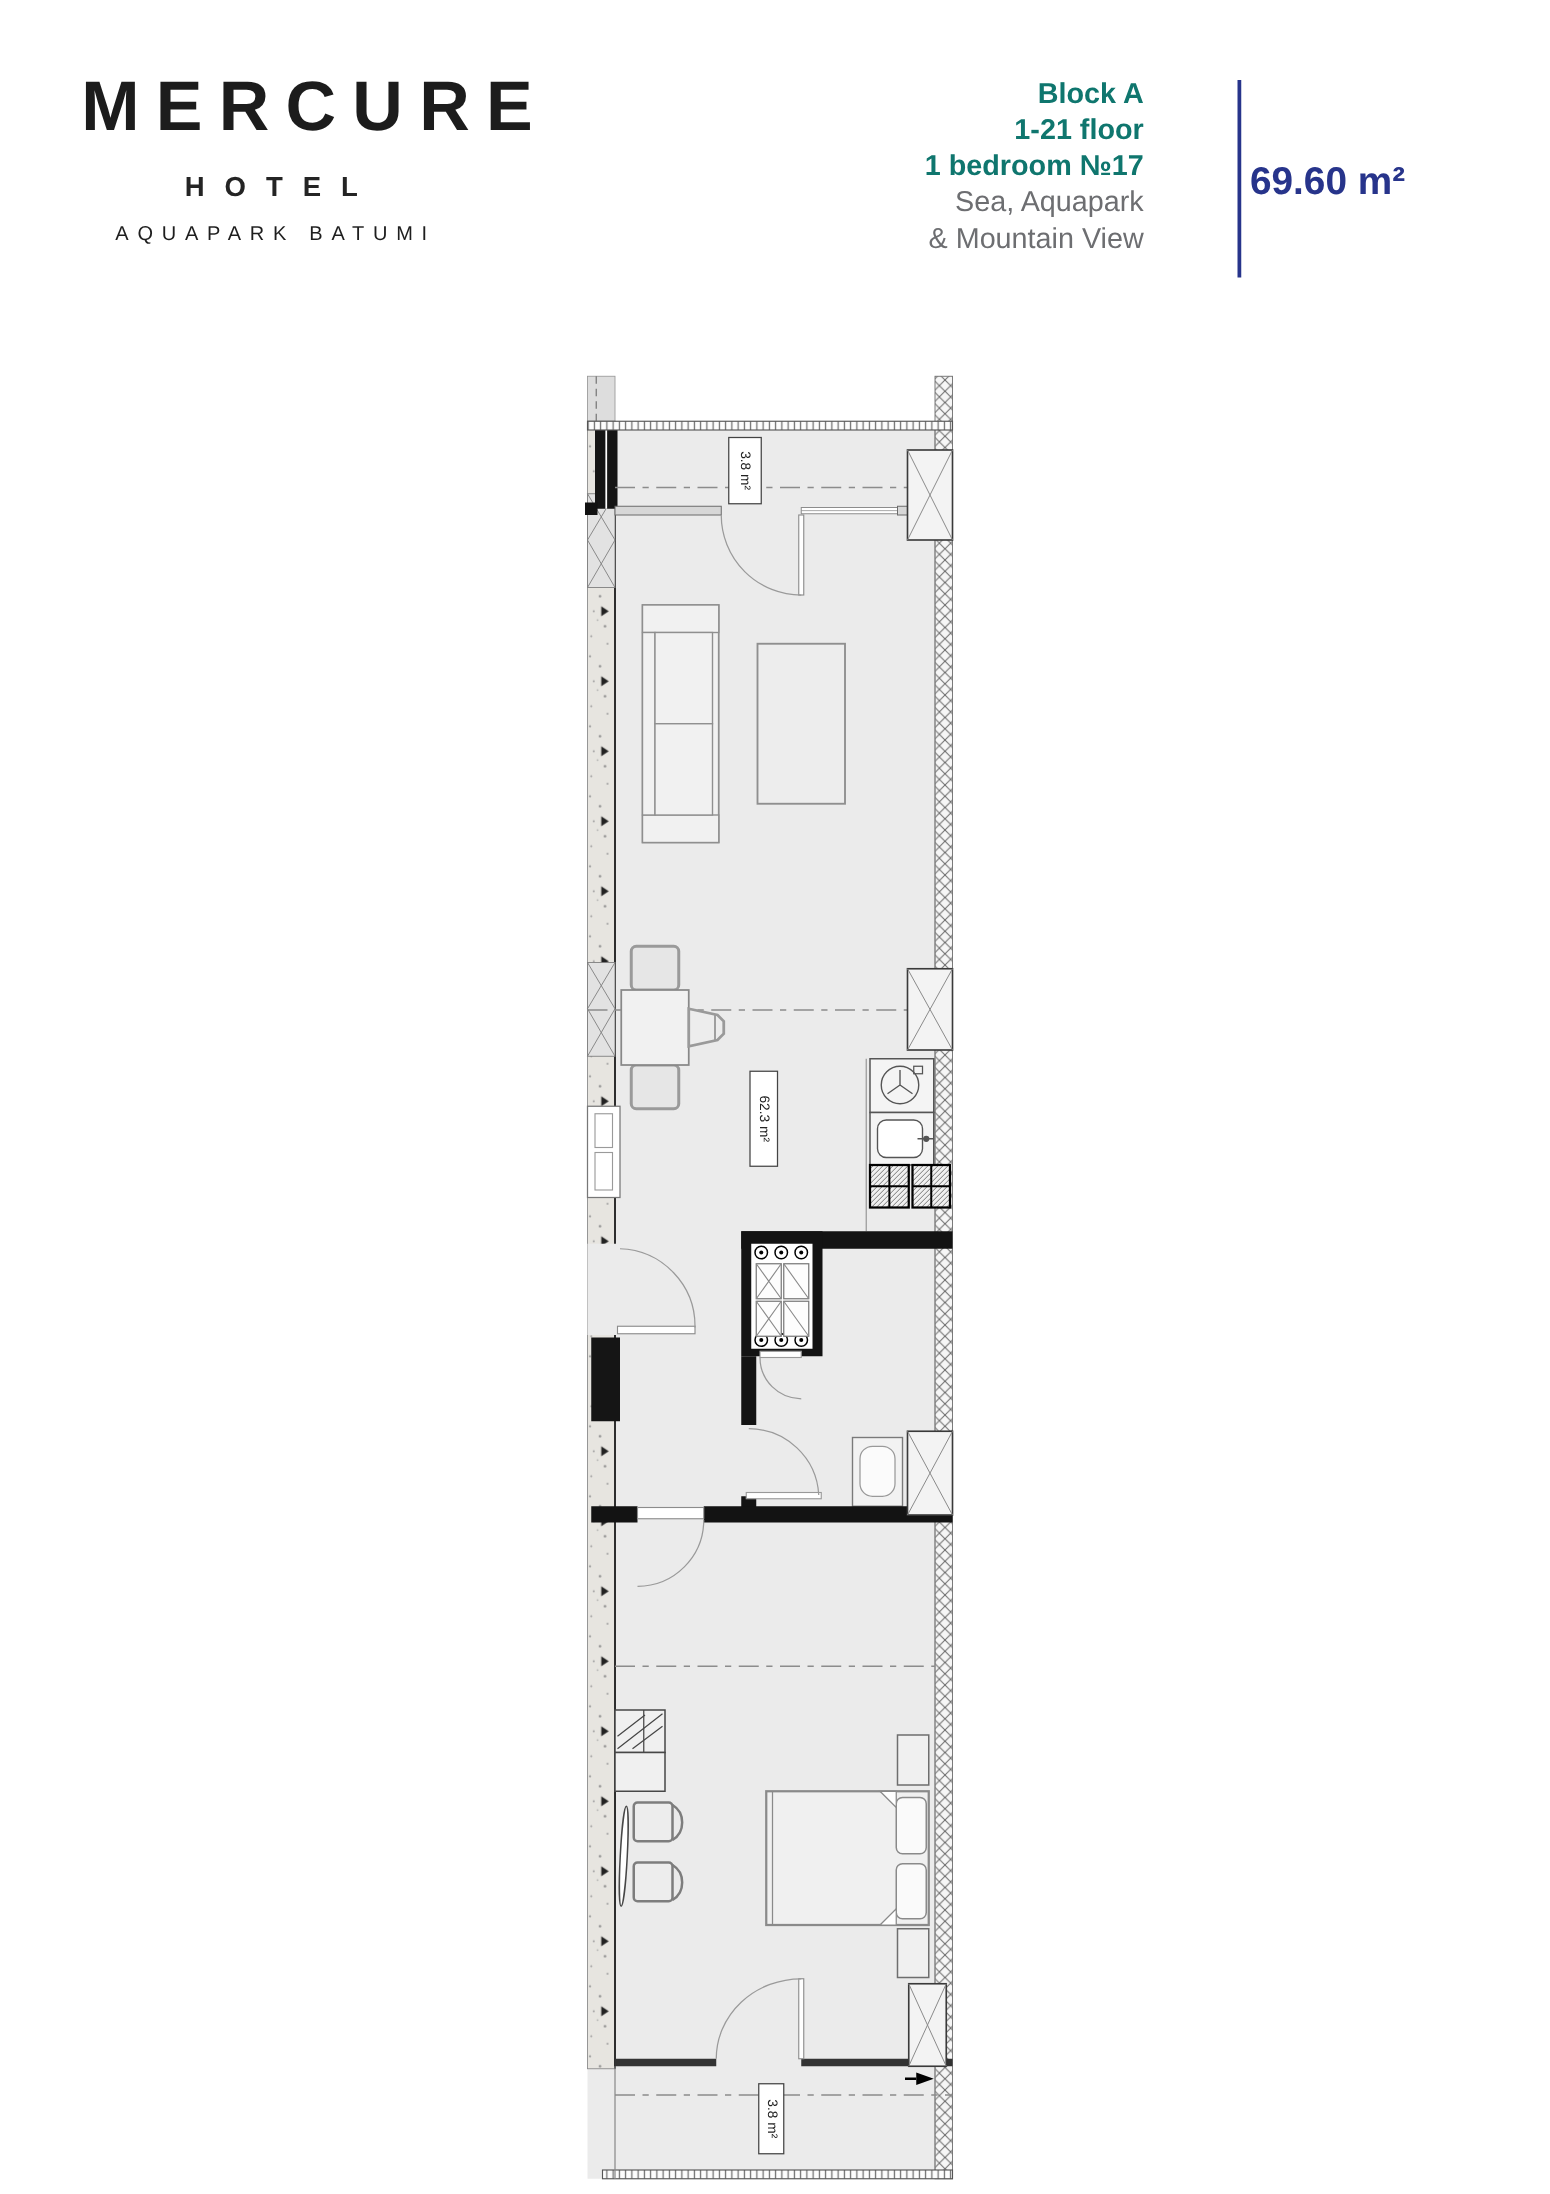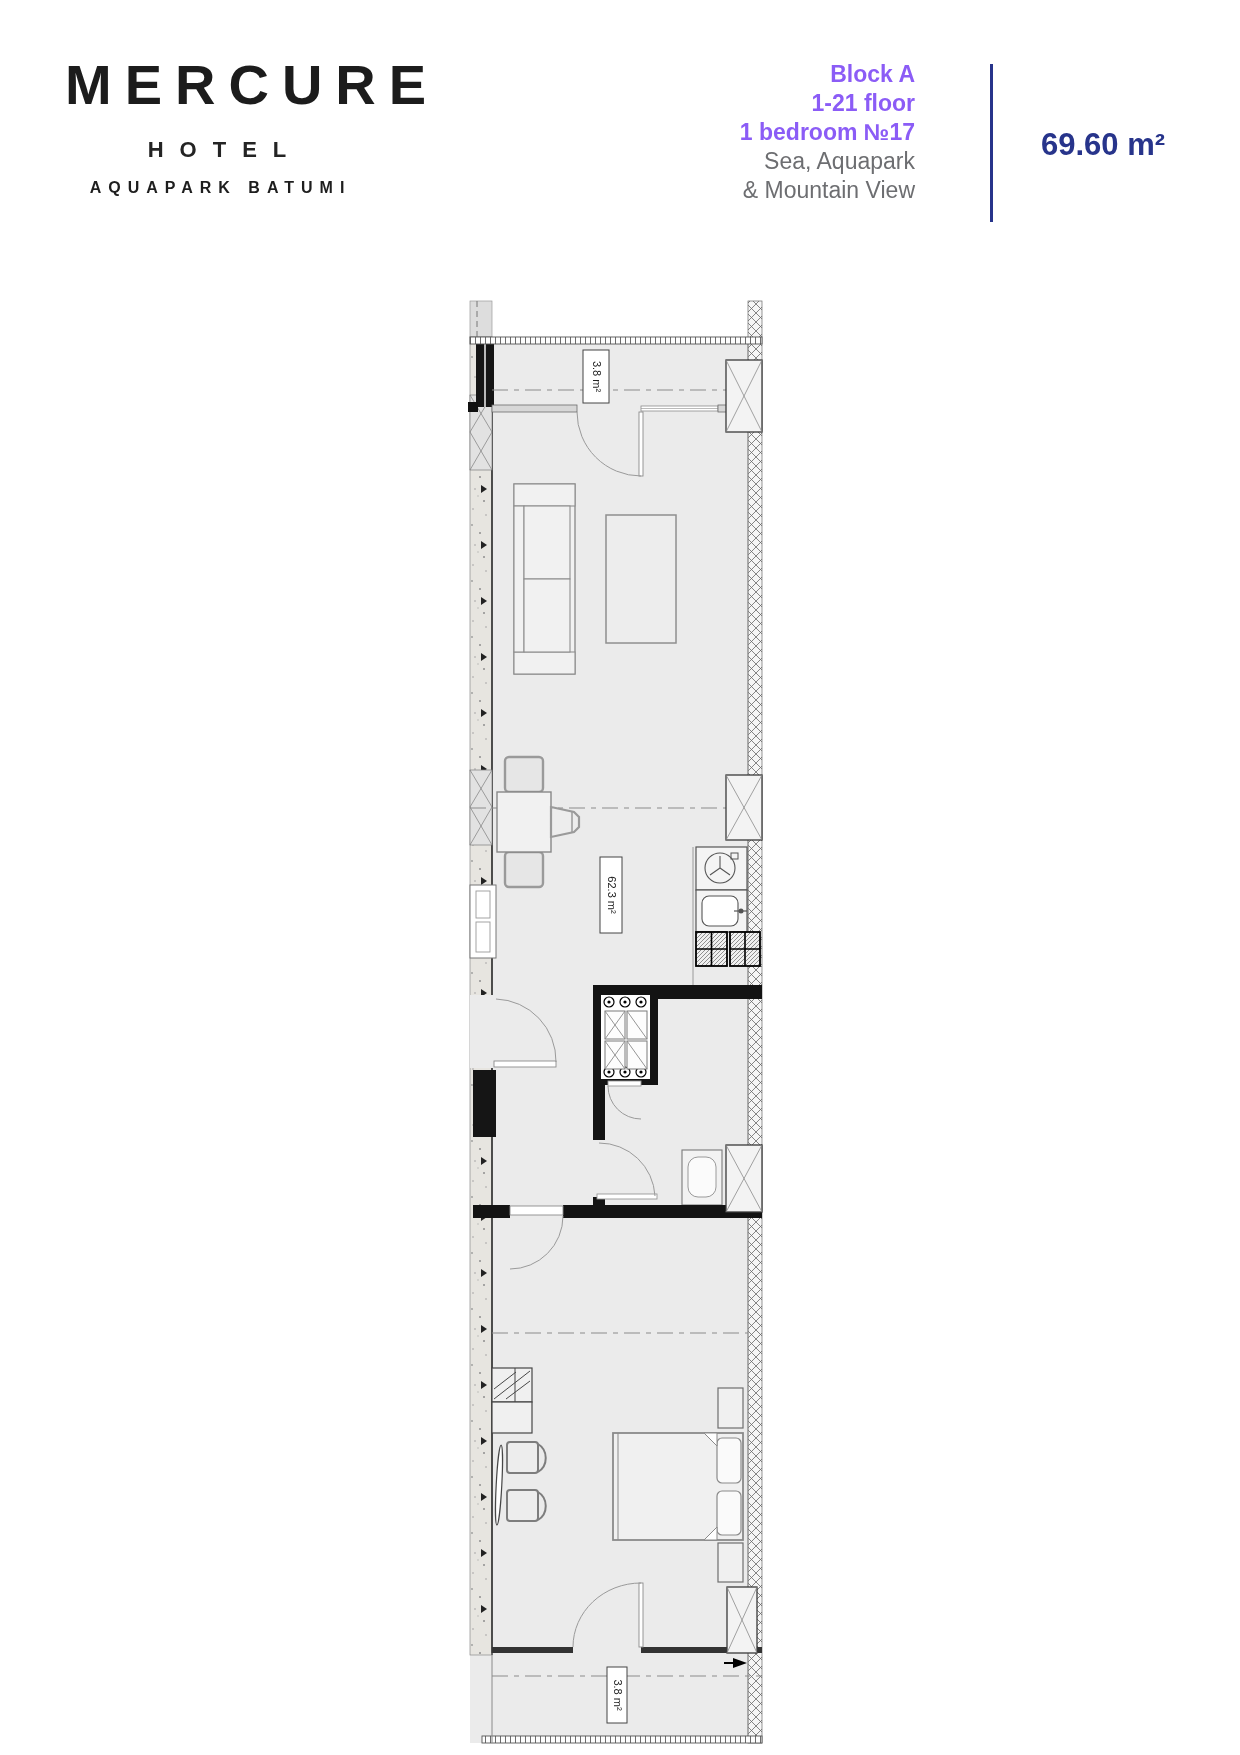--- a/index.html
+++ b/index.html
@@ -3,29 +3,29 @@
 <meta charset="utf-8">
 <style>
   html,body{margin:0;padding:0;background:#ffffff;}
   body{width:1240px;height:1755px;position:relative;font-family:"Liberation Sans",sans-serif;overflow:hidden;
        --accent:#27348b;--muted-text:#58595b;--logo-text:#1c1c1c;}
 
   
   .logo{position:absolute;left:52px;top:52px;width:330px;text-align:center;color:var(--logo-text);}
   .logo-name{font-size:56px;font-weight:600;letter-spacing:13px;text-indent:13px;white-space:nowrap;}
   .logo-type{font-size:22px;font-weight:700;letter-spacing:16px;text-indent:16px;margin-top:20px;color:#242424;}
-  .logo-loc{font-size:16px;font-weight:700;letter-spacing:7px;text-indent:7px;margin-top:16px;color:#1e1e1e;}
+  .logo-loc{font-size:16px;font-weight:400;letter-spacing:7px;text-indent:7px;margin-top:16px;color:#1e1e1e;}
 
   .unit-info{position:absolute;right:325px;top:60px;text-align:right;color:var(--muted-text);
              font-size:23px;line-height:29px;white-space:nowrap;}
-  .unit-info .b{font-weight:bold;color:#8b5cf6;}
+  .unit-info .b{font-weight:bold;color:#0f766e;}
   .unit-info .r{font-weight:400;color:#6d6e71;}
 
   .divider{position:absolute;left:990px;top:64px;width:3px;height:158px;background:var(--accent);}
-  .area-value{position:absolute;left:1041px;top:127px;font-size:31px;font-weight:bold;color:var(--accent);white-space:nowrap;}
+  .area-value{position:absolute;left:1000px;top:127px;font-size:31px;font-weight:bold;color:var(--accent);white-space:nowrap;}
 
   
   .plan-wrap{position:absolute;left:468px;top:295px;width:300px;height:1460px;}
   svg text{font-family:"Liberation Sans",sans-serif;}
 </style>
 </head>
 <body style="--accent: #27348b; --muted-text: #58595b; --logo-text: #1c1c1c;">
 
 <div class="logo">
   <div class="logo-name">MERCURE</div>

